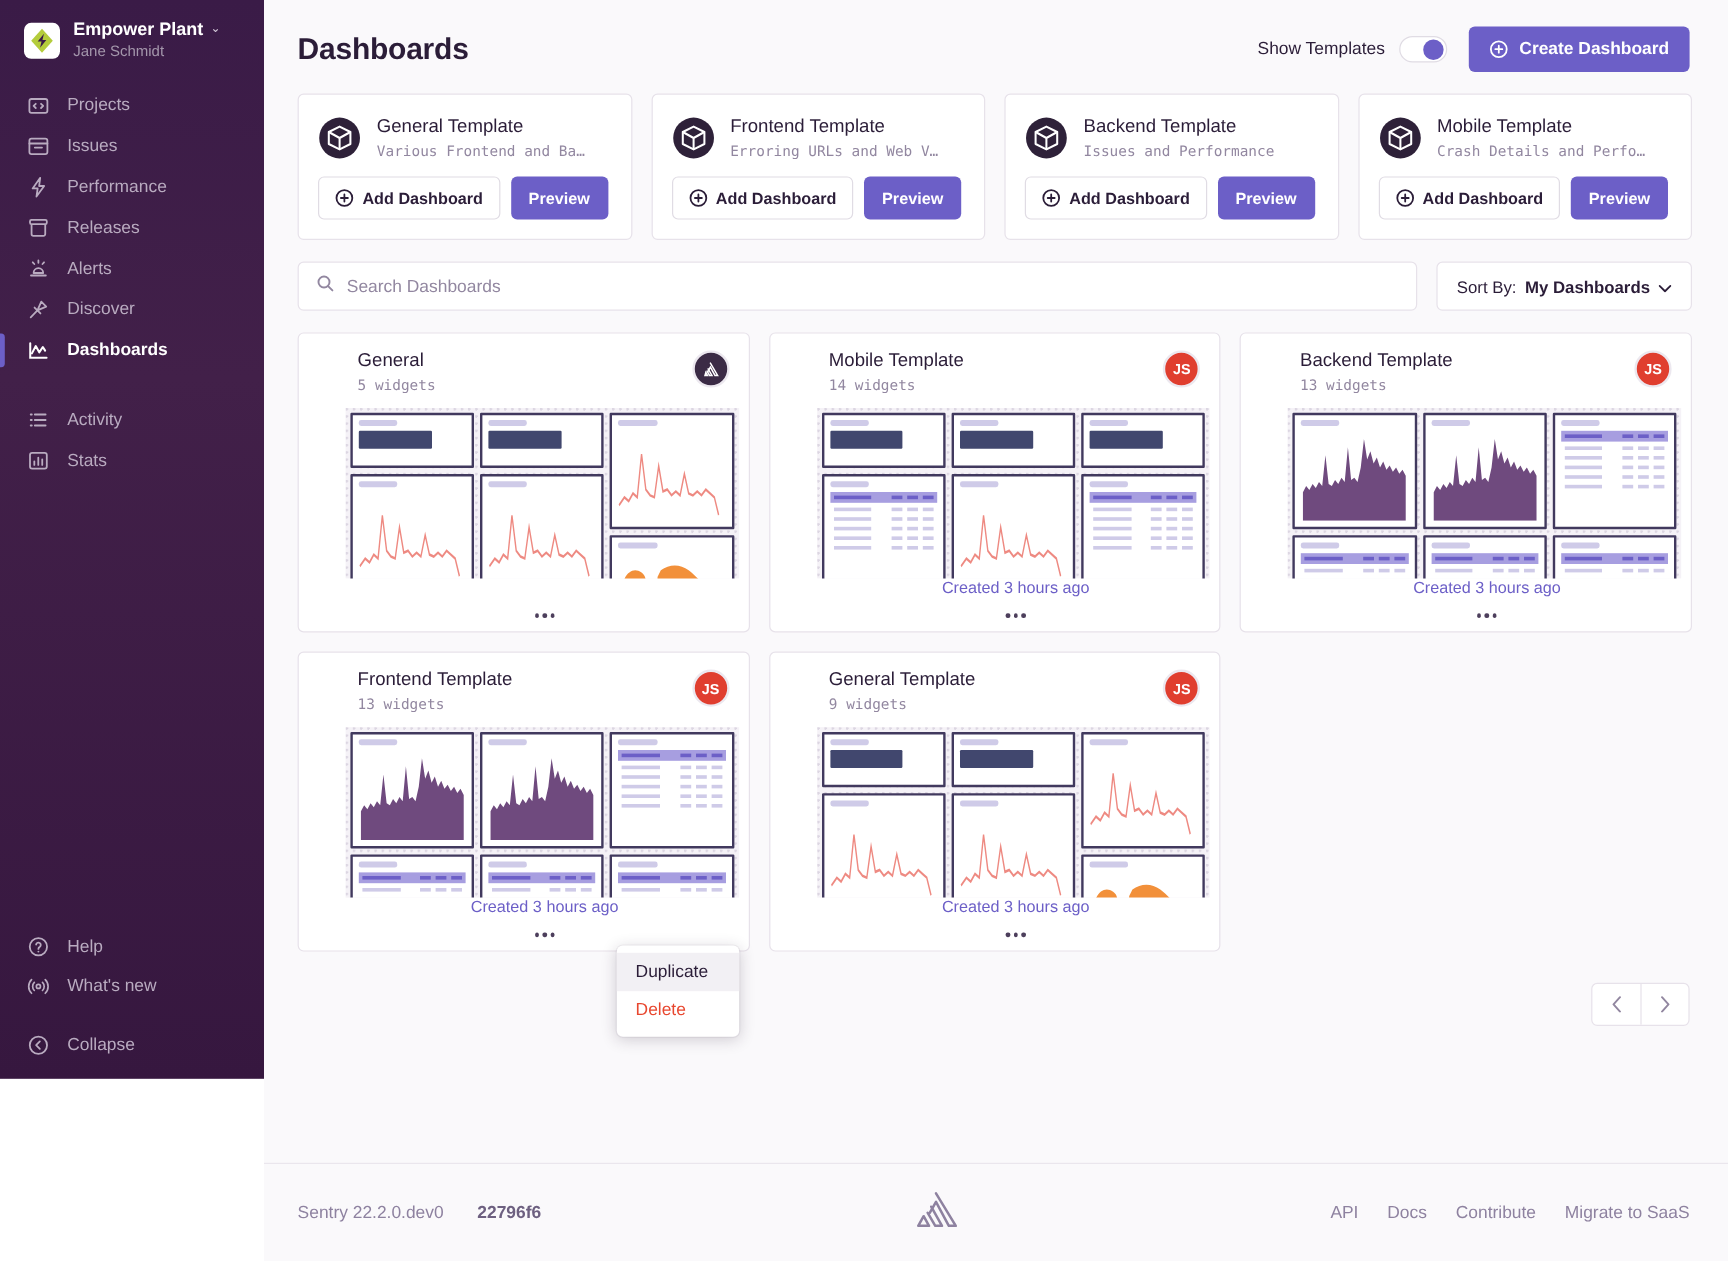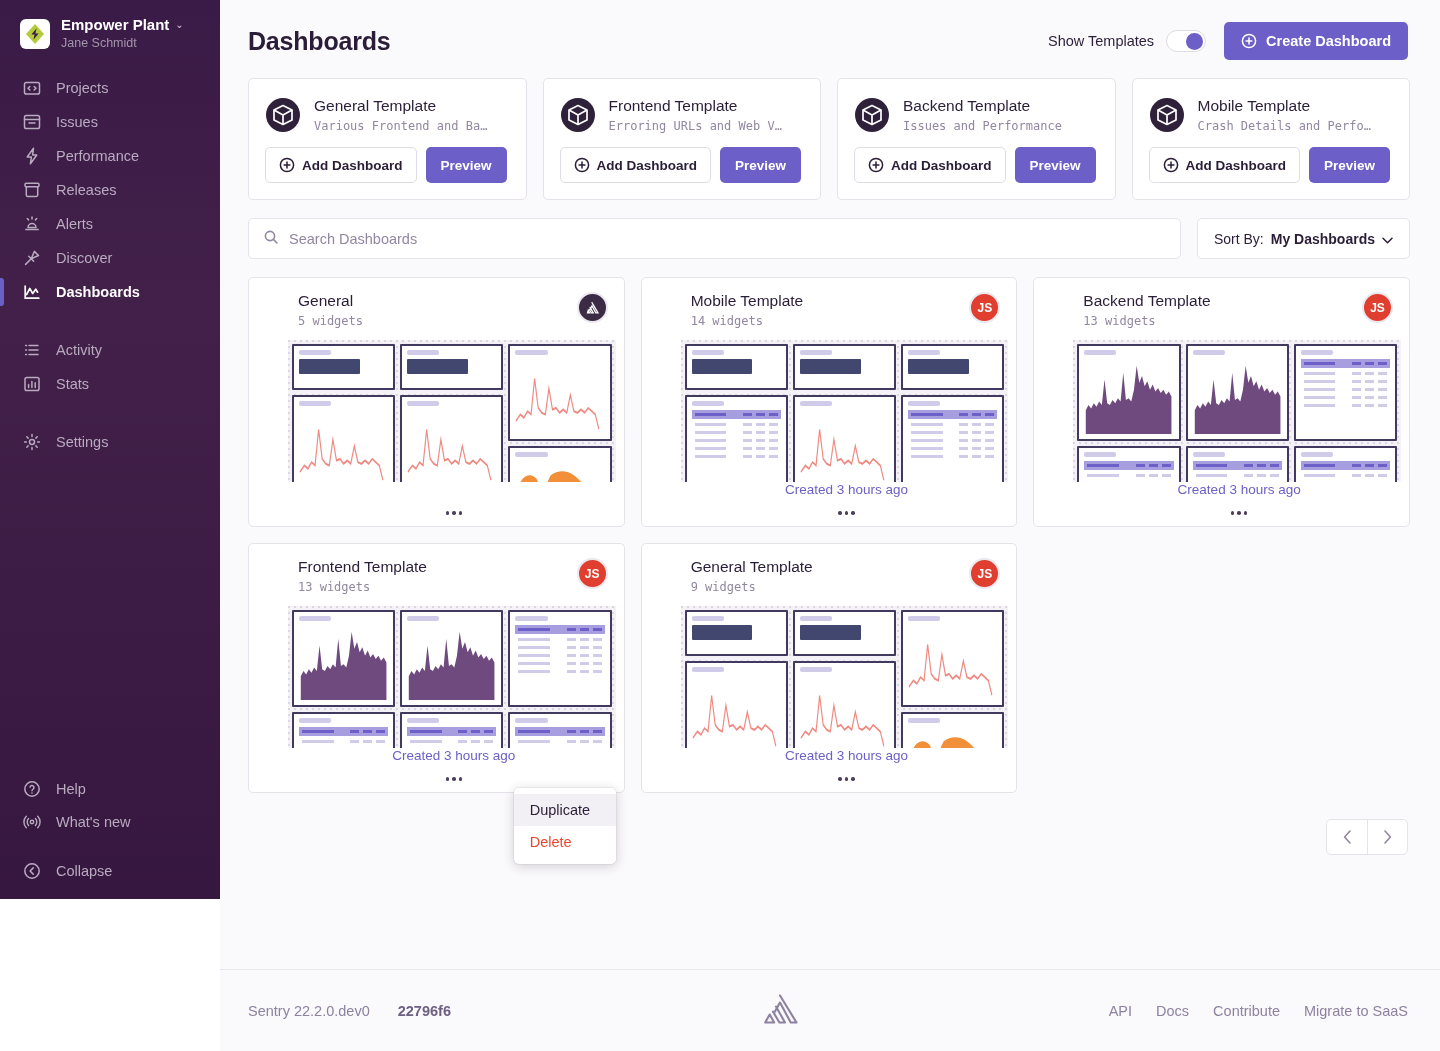--- a/index.html
+++ b/index.html
@@ -345,31 +345,20 @@
               <rect x="3" y="3.4" width="14" height="13.2" rx="1.8"></rect>
               <path d="M6.6 13.4v-3M9.9 13.4V7.4M13.2 13.4v-4.6" stroke-linecap="round"></path>
             </svg>
           </span>
         <span>Stats</span>
       </div>
     </div>
 
     <div class="sb-gap"></div>
 
-    <div class="sb-group">
-      <div class="sb-item">
-        <span class="sb-ico">
-            <svg viewBox="0 0 20 20" fill="none" stroke="#b9abc0" stroke-width="1.5">
-              <circle cx="10" cy="10" r="2.5"></circle>
-              <path d="M10 2.6v1.8M10 15.6v1.8M17.4 10h-1.8M4.4 10H2.6M15.2 4.8l-1.3 1.3M6.1 13.9l-1.3 1.3M15.2 15.2l-1.3-1.3M6.1 6.1 4.8 4.8" stroke-linecap="round"></path>
-            </svg>
-          </span>
-        <span>Settings</span>
-      </div>
-    </div>
   </nav>
 
   <div class="sb-bottom">
     <div class="sb-item">
       <span class="sb-ico">
           <svg viewBox="0 0 20 20" fill="none" stroke="#b9abc0" stroke-width="1.5">
             <circle cx="10" cy="10" r="7.2"></circle>
             <path d="M8.1 8.1a1.95 1.95 0 113.1 1.9c-.7.5-1.2.9-1.2 1.8" stroke-linecap="round"></path>
             <circle cx="10" cy="14" r="0.8" fill="#b9abc0" stroke="none"></circle>
           </svg>

